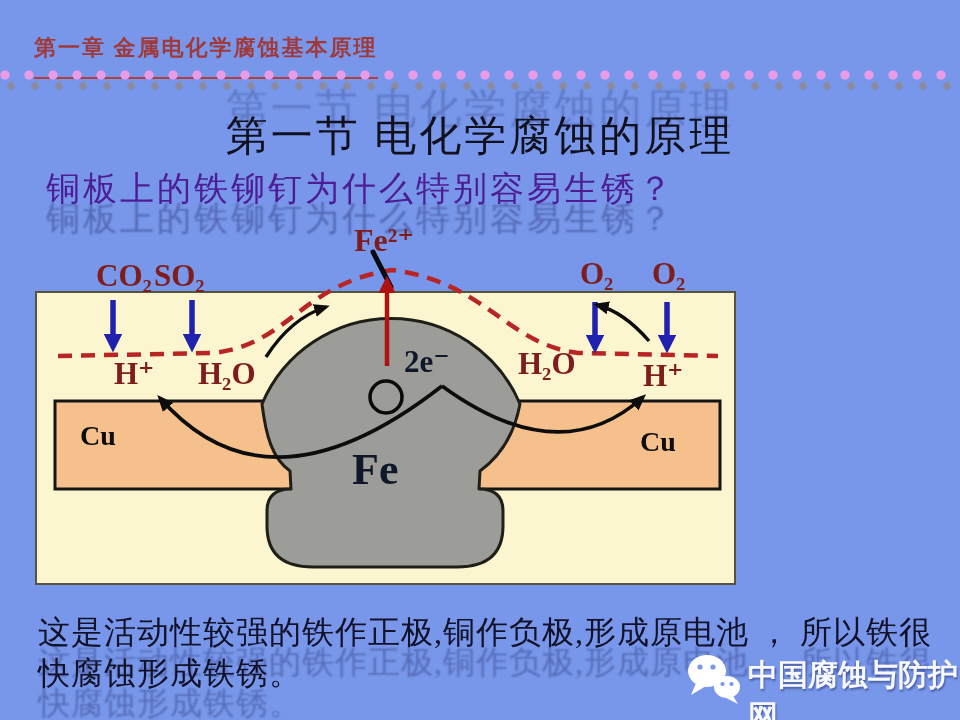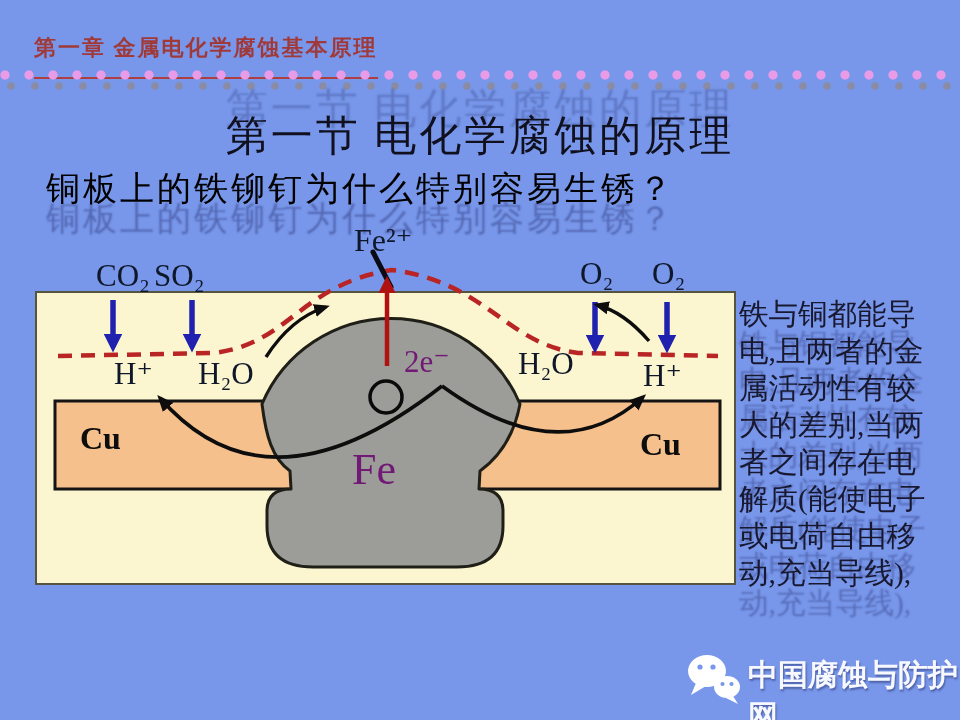--- a/index.html
+++ b/index.html
@@ -25,27 +25,27 @@
     background-image:radial-gradient(circle at 4px 4px, #898ca4 3.4px, rgba(0,0,0,0) 4.2px);
     background-size:24px 9px; background-position:7px 0;
   }
   .title{
     left:0; top:102px; width:960px; text-align:center;
     font-size:42px; font-weight:normal; color:#10101f; letter-spacing:3px;
     text-shadow:0 -27px 2px rgba(25,30,95,0.25);
     margin-top:6px;
   }
   .question{
-    left:46px; top:166px; font-size:34px; color:#000000; letter-spacing:3px;
+    left:46px; top:166px; font-size:34px; color:#4c1d95; letter-spacing:3px;
     text-shadow:0 30px 2px rgba(25,30,95,0.38);
   }
   
-  .chem{font-size:31px; color:#0f172a; line-height:1;}
-  .green{color:#701a75; font-weight:normal;}
-  .cu{font-size:32px; font-weight:bold; color:#0d0d0d;}
+  .chem{font-size:31px; color:#7f1d1d; line-height:1;font-weight:bold;}
+  .green{color:#0f172a; font-weight:bold;}
+  .cu{font-size:28px; font-weight:bold; color:#0d0d0d;}
   .side-note{
     left:739px; top:296px; width:222px;
     font-size:29.5px; line-height:37px; color:#181830;
     white-space:pre-line; letter-spacing:0px;
     text-shadow:0 30px 2px rgba(25,30,95,0.35);
   }
   .conclusion{
     left:38px; top:612px; width:900px;
     font-size:32px; line-height:41px; color:#11112a;
     white-space:pre-line; letter-spacing:1px;
@@ -122,29 +122,23 @@
   <div class="abs chem" style="left:354px;top:224px;font-size:32px">Fe²⁺</div>
   <div class="abs chem" style="left:114px;top:358px">H⁺</div>
   <div class="abs chem" style="left:198px;top:358px">H₂O</div>
   <div class="abs chem" style="left:518px;top:348px">H₂O</div>
   <div class="abs chem" style="left:643px;top:360px">H⁺</div>
   <div class="abs chem green" style="left:404px;top:346px">2e⁻</div>
   <div class="abs chem green" style="left:352px;top:448px;font-size:44px">Fe</div>
   <div class="abs cu" style="left:80px;top:420px">Cu</div>
   <div class="abs cu" style="left:640px;top:426px">Cu</div>
 
-  <div class="abs side-note">铁与铜都能导
-电,且两者的金
-属活动性有较
-大的差别,当两
-者之间存在电
-解质(能使电子
-或电荷自由移
-动,充当导线),</div>
 
+  <div class="abs conclusion">这是活动性较强的铁作正极,铜作负极,形成原电池 ， 所以铁很
+快腐蚀形成铁锈。</div>
 
   <svg class="abs" style="left:686px;top:650px" width="58" height="56" viewBox="0 0 58 56">
     <ellipse cx="21" cy="21" rx="19" ry="16" fill="#ffffff"></ellipse>
     <path d="M 10 33 L 5 45 L 20 36 Z" fill="#ffffff"></path>
     <circle cx="14" cy="17" r="2.6" fill="#7897ea"></circle>
     <circle cx="27" cy="17" r="2.6" fill="#7897ea"></circle>
     <ellipse cx="41" cy="37" rx="13" ry="11" fill="#ffffff"></ellipse>
     <path d="M 47 46 L 52 54 L 40 48 Z" fill="#ffffff"></path>
     <circle cx="36.5" cy="34" r="2.1" fill="#7897ea"></circle>
     <circle cx="45.5" cy="34" r="2.1" fill="#7897ea"></circle>

